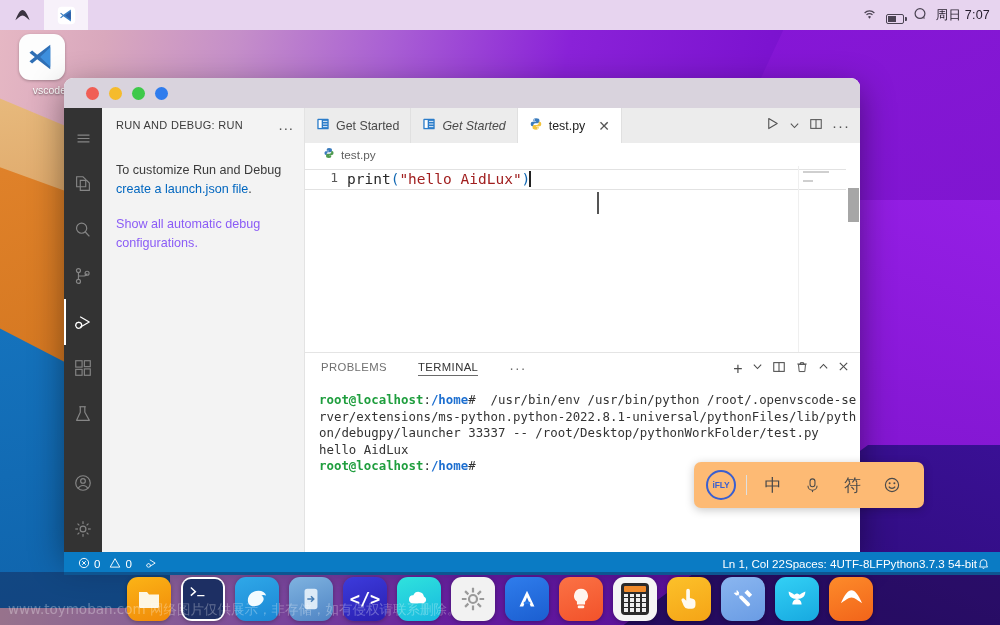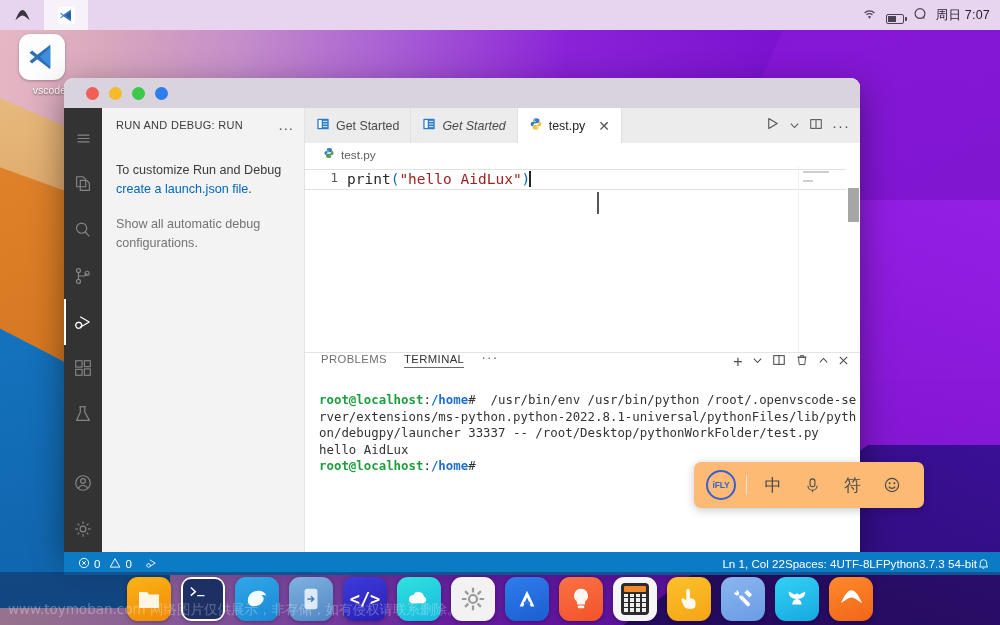--- a/index.html
+++ b/index.html
@@ -143,21 +143,21 @@
   #run-debug-button {
     width:100%; height:27px; background:#0078d4; color:#fff;
     border:none; border-radius:2px;
     font-family:"Liberation Sans", sans-serif;
     font-size:12.6px; cursor:pointer;
   }
   .sp-para {
     margin-top:13px; font-size:12.6px; line-height:18.5px; color:#3b3b3b;
   }
   .sp-link { color:#0066bf; cursor:pointer; }
-  .sp-para.link-only { color:#737373; cursor:pointer; margin-top:17px; }
+  .sp-para.link-only { color:#8b5cf6; cursor:pointer; margin-top:17px; }
 
   
   #editor-area { flex:1; display:flex; flex-direction:column; background:#f0abfc; min-width:0; }
 
   #tabbar { height:35px; background:#ececec; display:flex; align-items:stretch; }
   .tab {
     display:flex; align-items:center; gap:6px;
     padding:0 11px; font-size:12.4px; color:#4a4a4a;
     border-right:1px solid #e0e0e0;
     background:#ececec; cursor:pointer; white-space:nowrap;
@@ -212,21 +212,21 @@
   #overview-scroll {
     position:absolute; right:0; top:0; width:14px; bottom:0; background:#fff;
   }
   #overview-thumb {
     position:absolute; right:1px; top:22px; width:11px; height:34px; background:#a6a6a6;
   }
 
   
   #panel { height:200px; border-top:1px solid #e4e4e4; background:#ffffff; display:flex; flex-direction:column; }
   #panel-header {
-    height:30px; display:flex; align-items:flex-start; gap:17px;
+    height:30px; display:flex; align-items:center; gap:31px;
     padding:0 11px 0 16px; font-size:11.3px; letter-spacing:.4px; color:#707070;
   }
   .panel-tab { cursor:pointer; padding-bottom:2px; }
   .panel-tab.active { color:#333; border-bottom:1.6px solid #6a6a6a; }
   #panel-actions { margin-left:auto; display:flex; align-items:center; gap:9px; color:#4d4d4d; font-size:12px; }
   #panel-console-label { font-size:12px; color:#3c3c3c; display:flex; align-items:center; gap:5px; }
 
   #terminal {
     flex:1; padding:9px 0 0 14px; overflow:hidden;
     font-family:"DejaVu Sans Mono", monospace; font-size:12.4px; line-height:16.5px;

